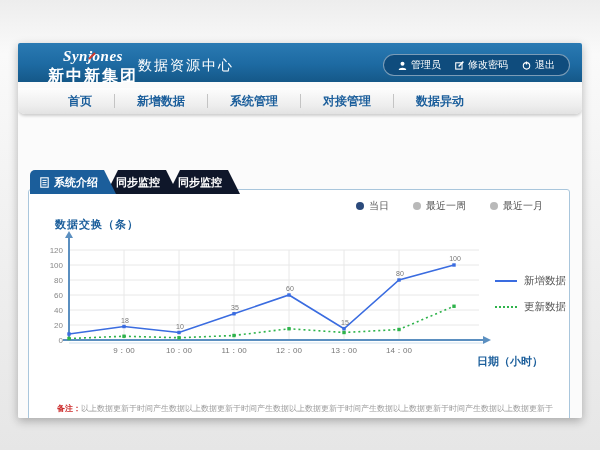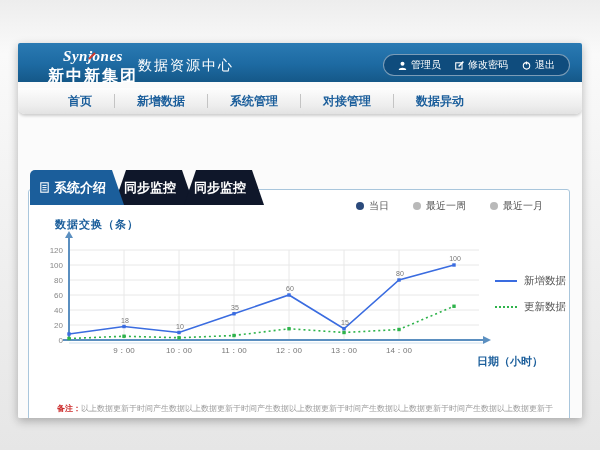--- a/index.html
+++ b/index.html
@@ -26,21 +26,21 @@
   .navbar { position:absolute; left:0; top:45px; right:0; height:26px;
     background:linear-gradient(180deg,#fdfdfd 0%,#ededed 70%,#e2e2e2 100%);
     border-radius:0 0 7px 7px; box-shadow:0 2px 3px rgba(0,0,0,.18);
     display:flex; align-items:center; padding-left:28px; z-index:3; }
   .nav-item { color:#1b5e9b; font-size:12px; font-weight:bold; padding:0 22px; line-height:14px; cursor:pointer; white-space:nowrap;text-align:center; }
   .nav-item + .nav-item { border-left:1px solid #c4c4c4; }
 
   
   .content { position:absolute; left:0; top:71px; right:0; bottom:0; background:#fbfbfb; }
   .tabbar { position:absolute; left:12px; top:56px; height:20px; display:flex; z-index:2; }
-  .tab { height:35px; color:#fff; font-size:13px; font-weight:bold; display:flex; align-items:center;
+  .tab { height:24px; color:#fff; font-size:11px; font-weight:bold; display:flex; align-items:center;
     padding:0 18px 0 10px; cursor:pointer; white-space:nowrap; }
   .tab.active { background:#1b5e9b; clip-path:polygon(0 0,calc(100% - 12px) 0,100% 100%,0 100%);
     border-top-left-radius:5px; z-index:3; }
   .tab.inactive { background:#0f172a; clip-path:polygon(12px 0,calc(100% - 12px) 0,100% 100%,0 100%);
     margin-left:-10px; z-index:1;justify-content:center; }
   .tab .ticon { margin-right:5px; display:block; }
 
   .panel { position:absolute; left:10px; top:75px; width:542px; height:266px;
     background:#fff; border:1px solid #a9c6dc; border-radius:3px; }
 

